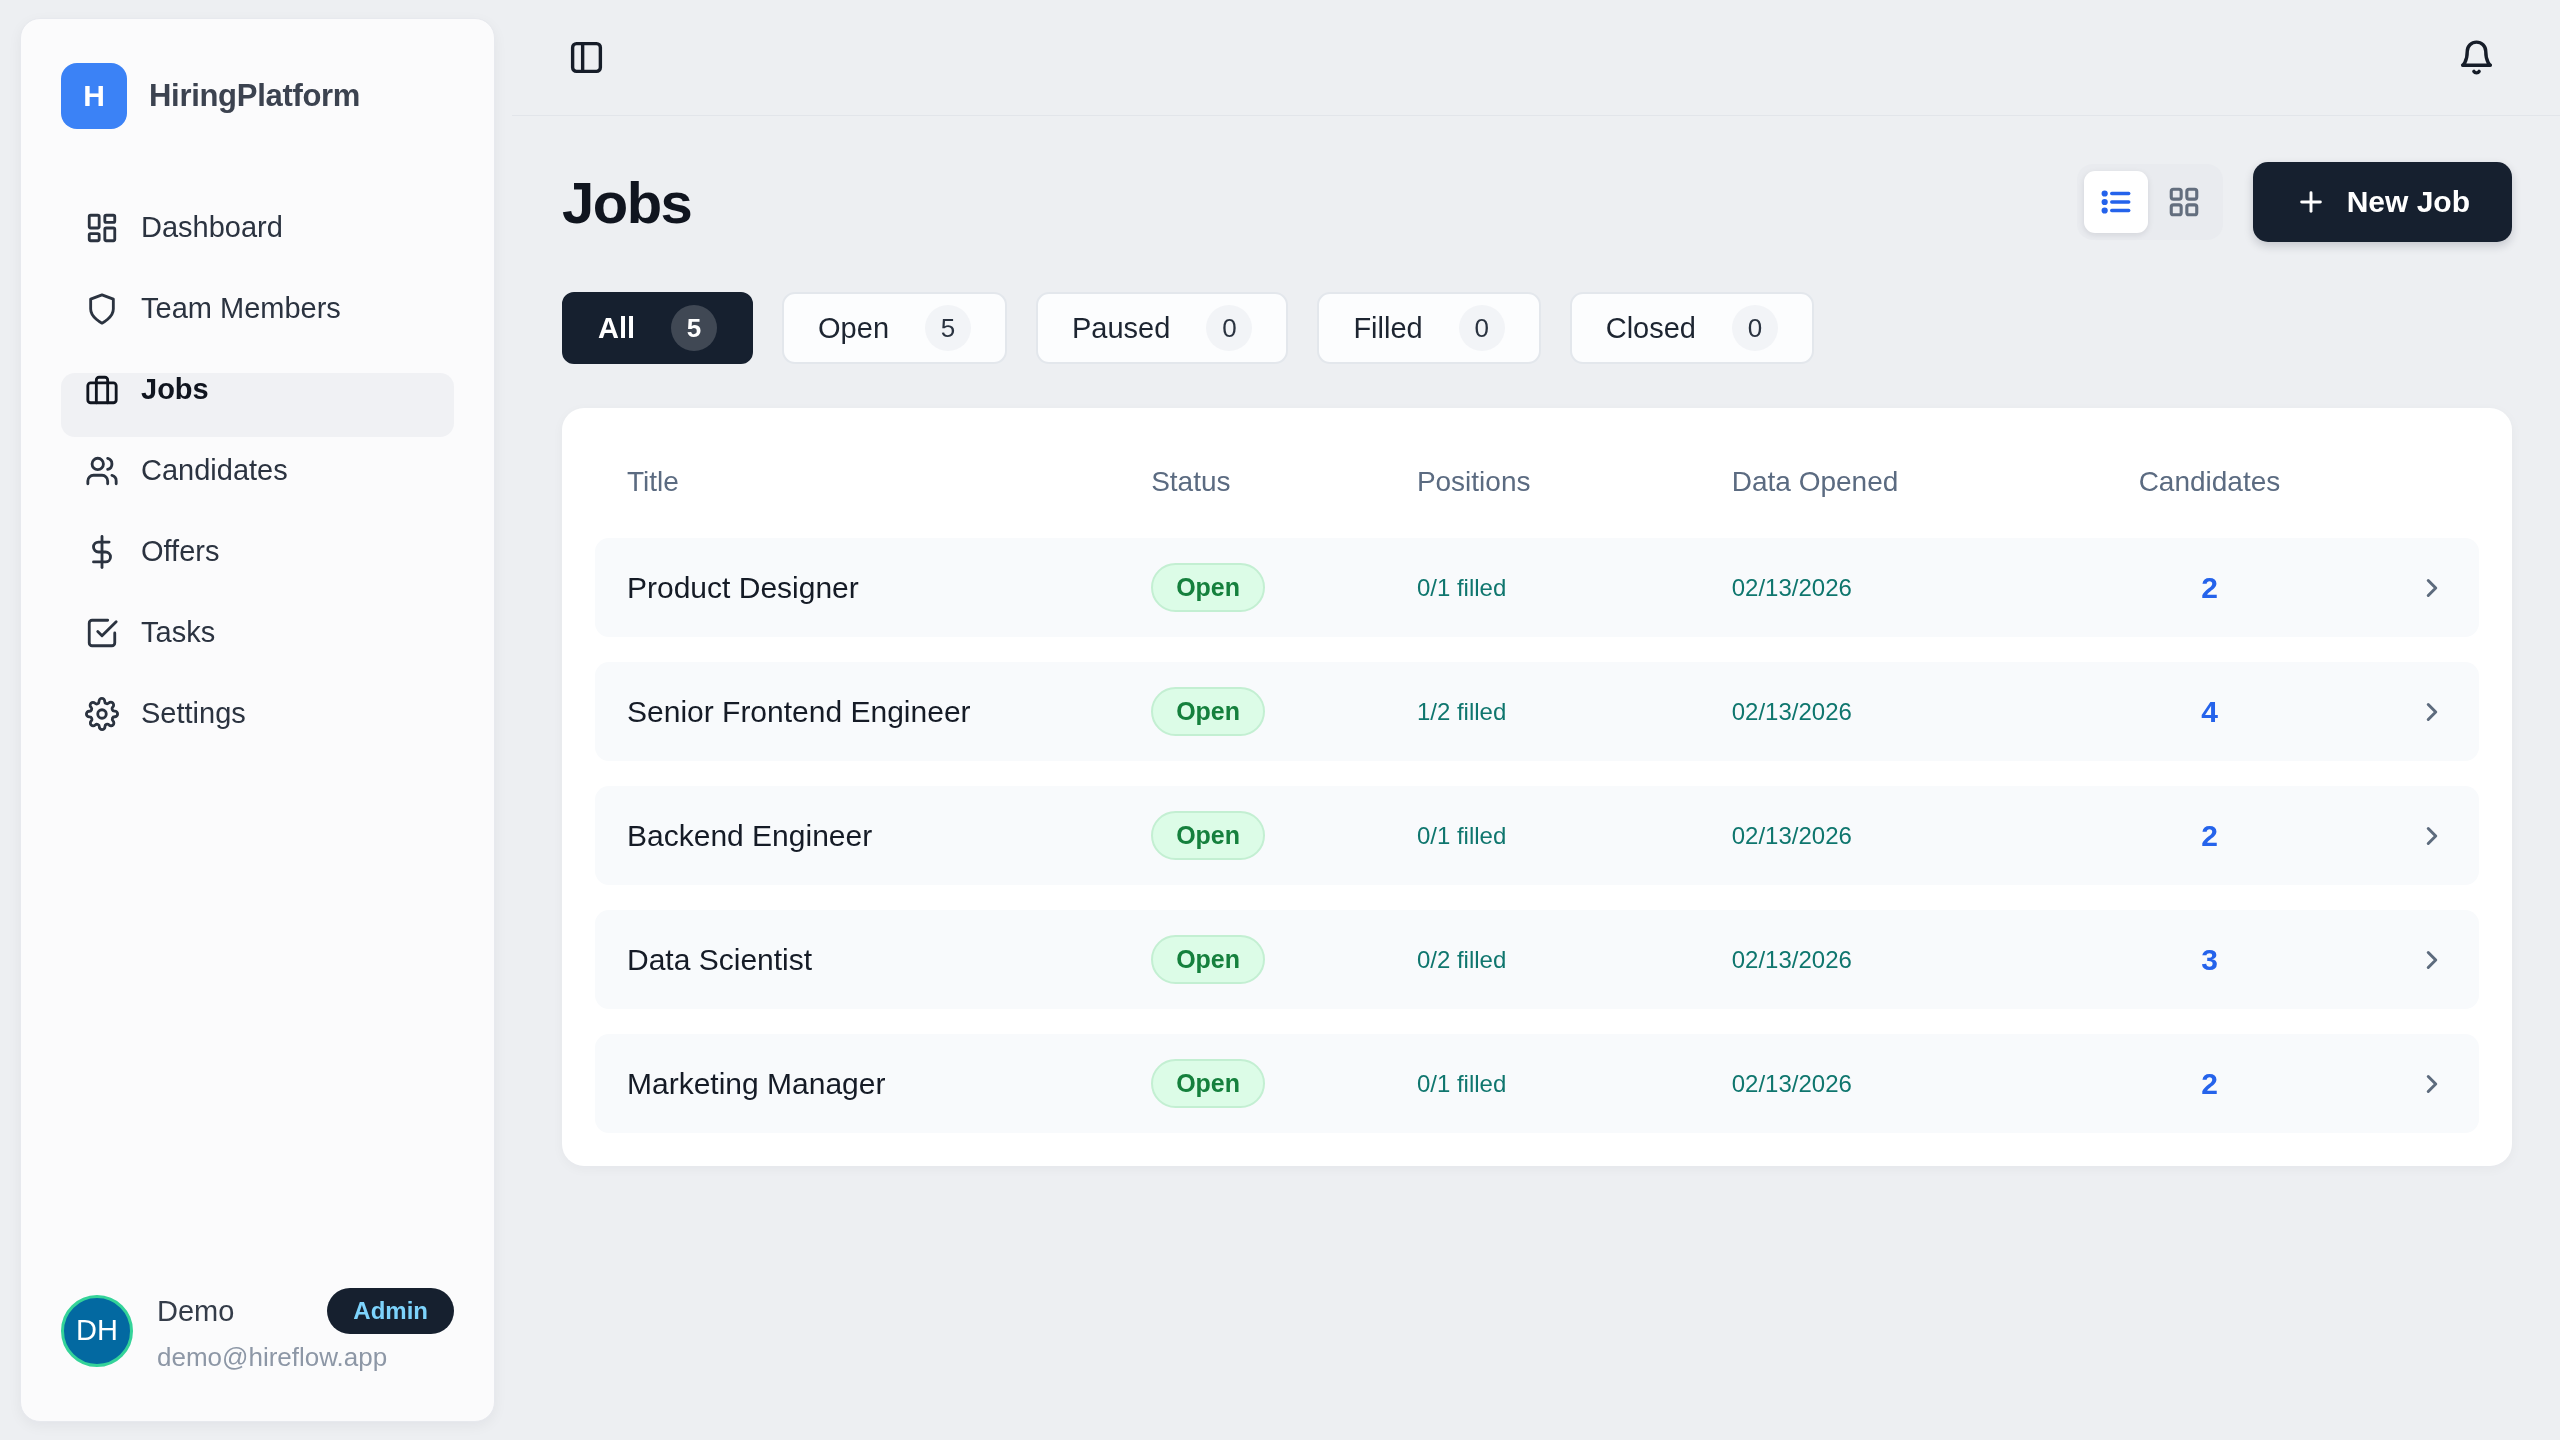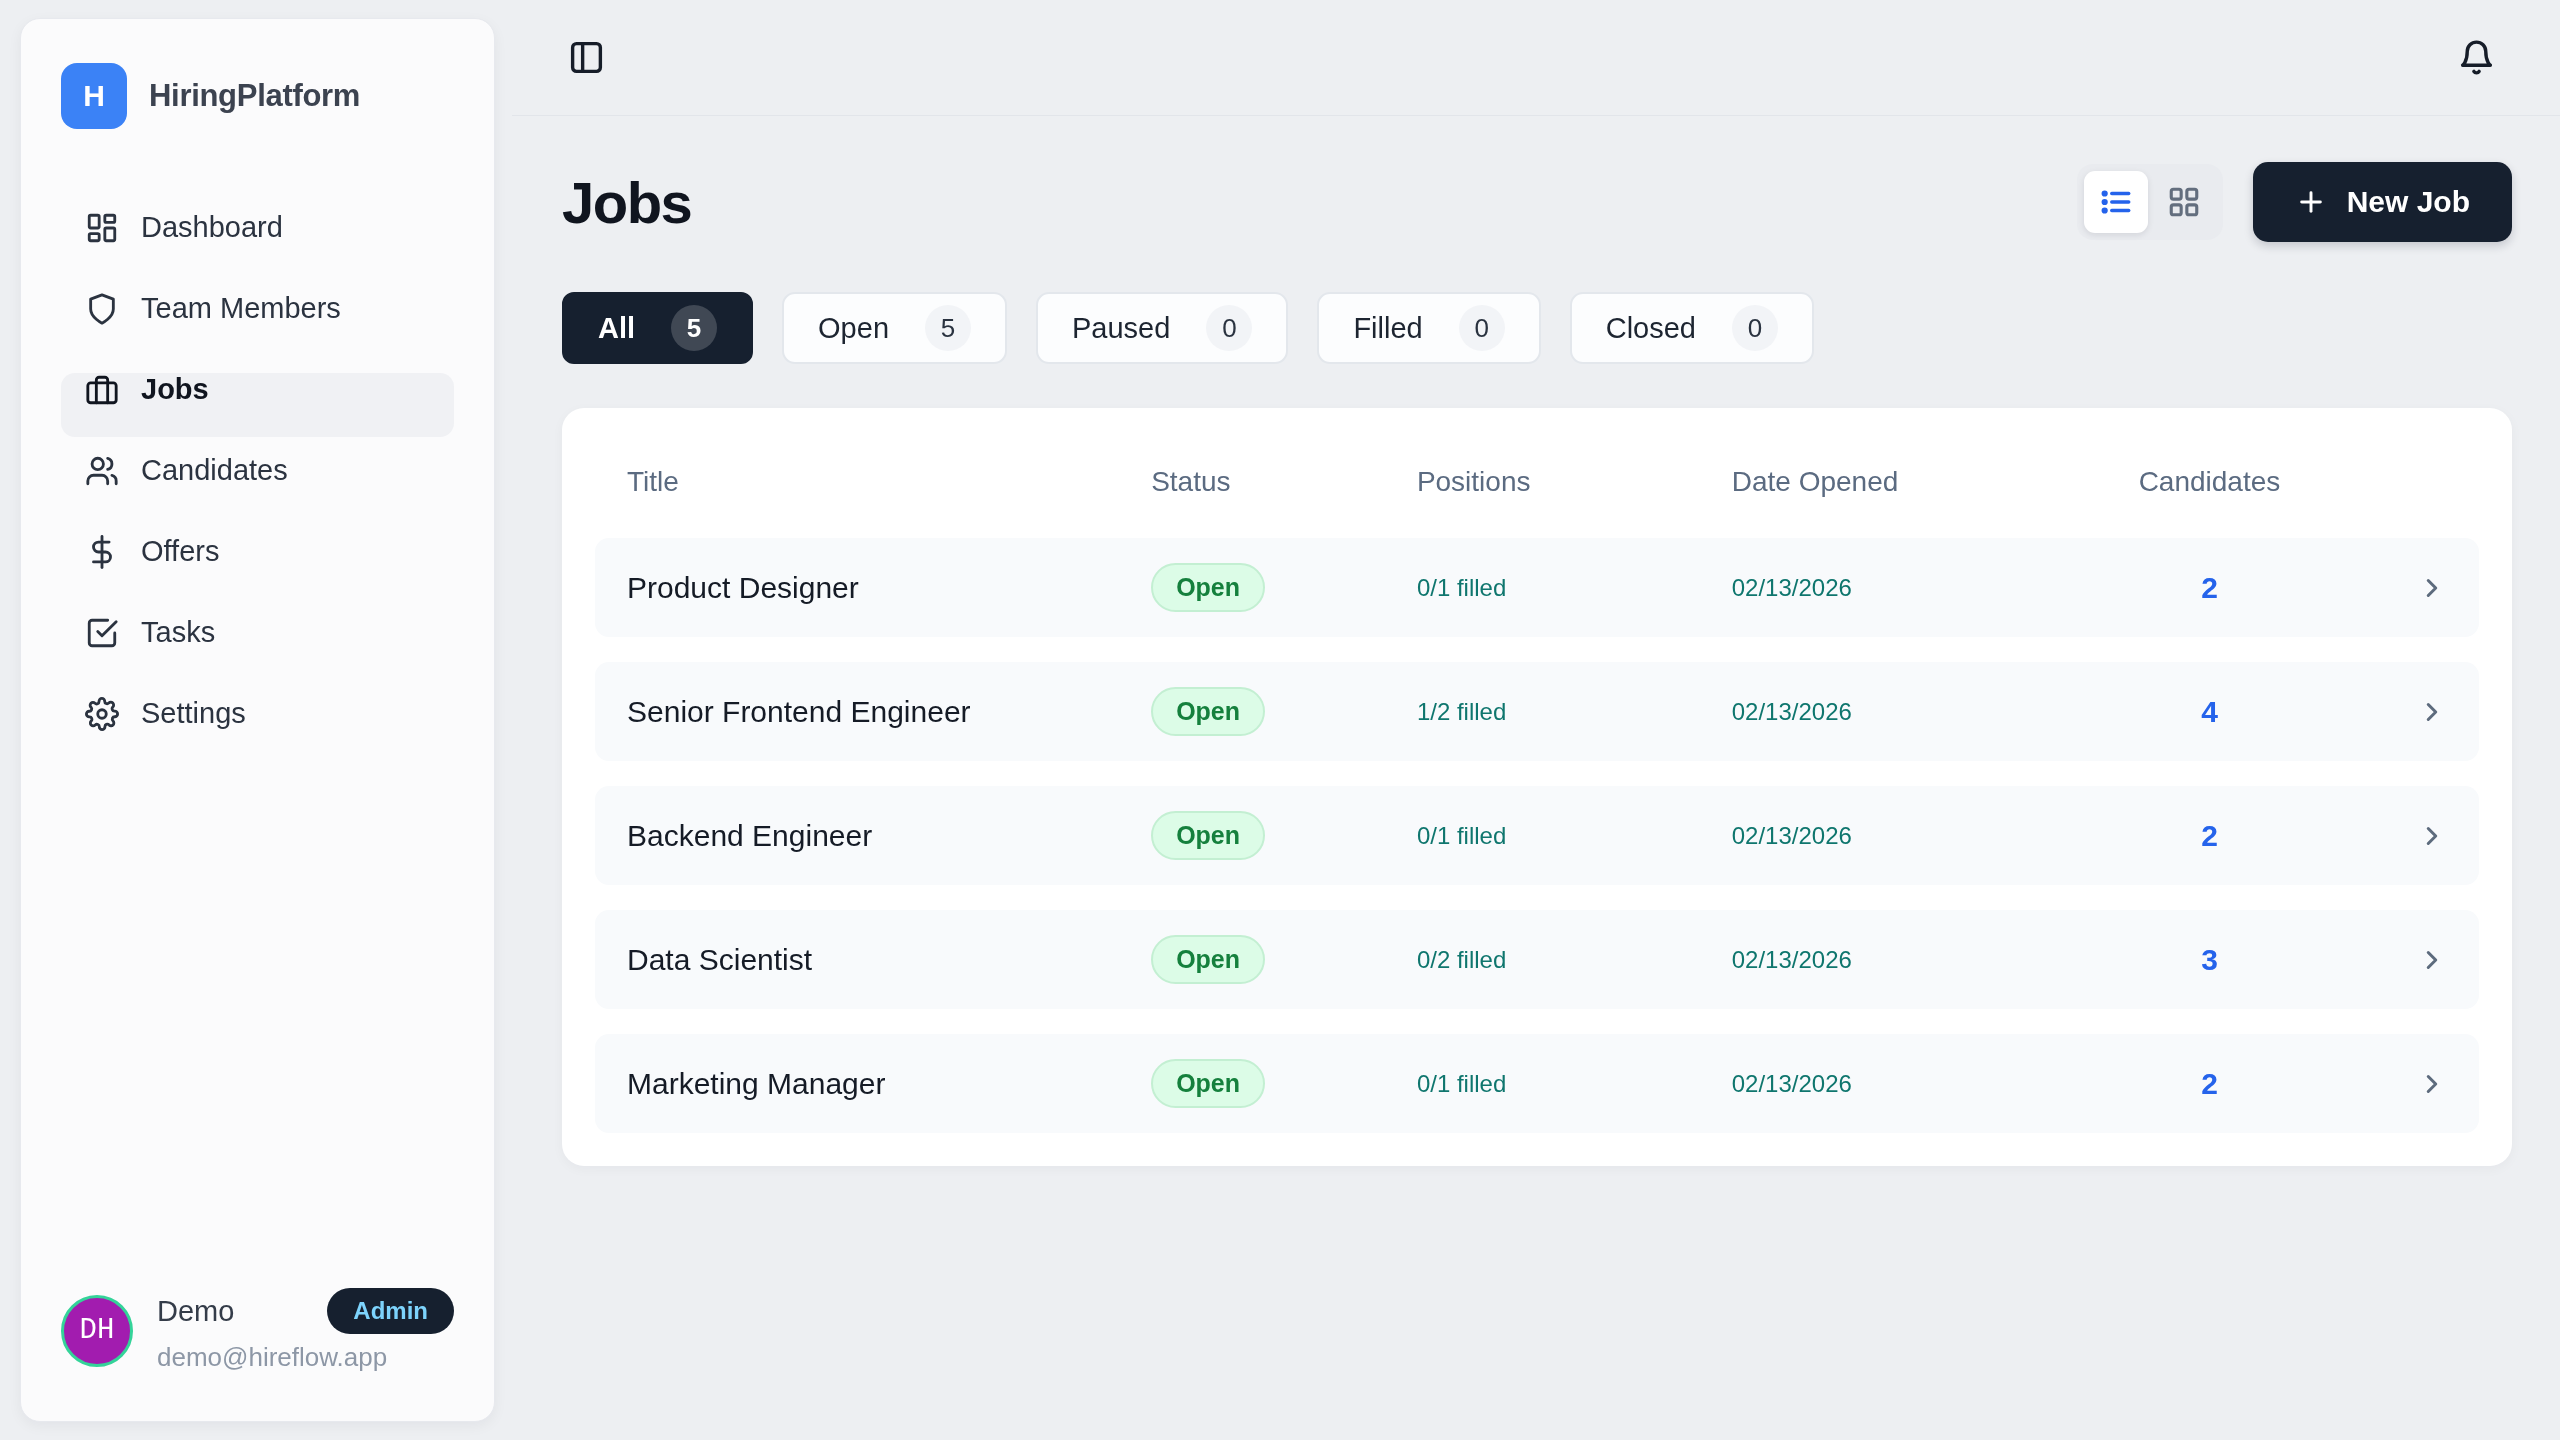--- a/index.html
+++ b/index.html
@@ -43,26 +43,25 @@
   }
   .nav-item .nav-ic { width:34px; height:34px; color:#2b3340; flex:0 0 auto; }
   .nav-item.active { background:#f0f1f4; font-weight:700; color:#10151f; }
   .nav-item.active .nav-ic { color:#10151f; }
 
   .sidebar-spacer { flex:1; }
 
   .user-row { display:flex; align-items:center; gap:24px; }
   .user-avatar {
     width:72px; height:72px; border-radius:50%;
-    background:#a21caf; color:#fff;
+    background:#0369a1; color:#fff;
     border:3px solid #34d399;
     font-size:29px; font-weight:500;
     display:grid; place-items:center;
     flex:0 0 auto;
-    font-family:Liberation Mono, monospace;
   }
   .user-info { flex:1; min-width:0; }
   .user-top { display:flex; align-items:center; justify-content:space-between; }
   .user-name { font-size:29px; font-weight:400; color:#343c49; }
   .user-badge {
     background:#16202f; color:#7dd3fc;
     font-size:24px; font-weight:700;
     padding:9px 26px; border-radius:999px;
   }
   .user-email { margin-top:8px; font-size:26px; color:#8d97a6; }
@@ -350,21 +349,21 @@
         <span>Closed</span>
         <span class="filter-count">0</span>
       </button>
     </div>
 
     <div class="table-card">
       <div class="tgrid thead">
         <span>Title</span>
         <span>Status</span>
         <span>Positions</span>
-        <span>Date Opened</span>
+        <span>Data Opened</span>
         <span class="th-candidates">Candidates</span>
         <span></span>
       </div>
 
       <div class="tgrid trow">
         <span class="cell-title">Product Designer</span>
         <span><span class="status-badge">Open</span></span>
         <span class="cell-muted">0/1 filled</span>
         <span class="cell-muted">02/13/2026</span>
         <span class="cell-candidates">2</span>

